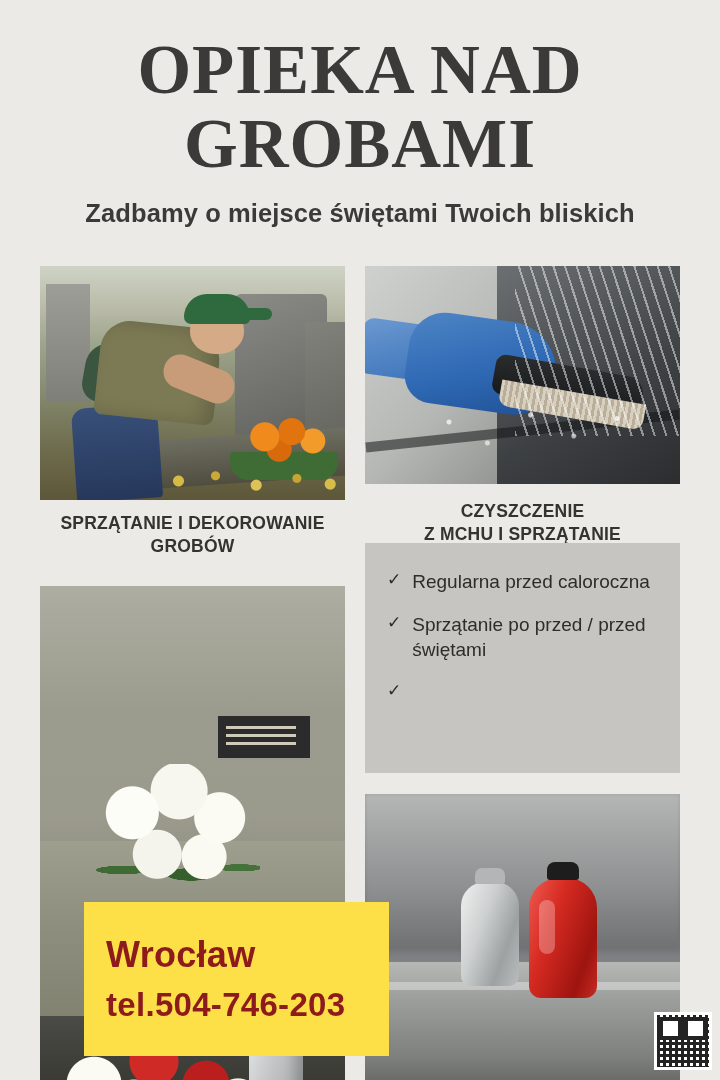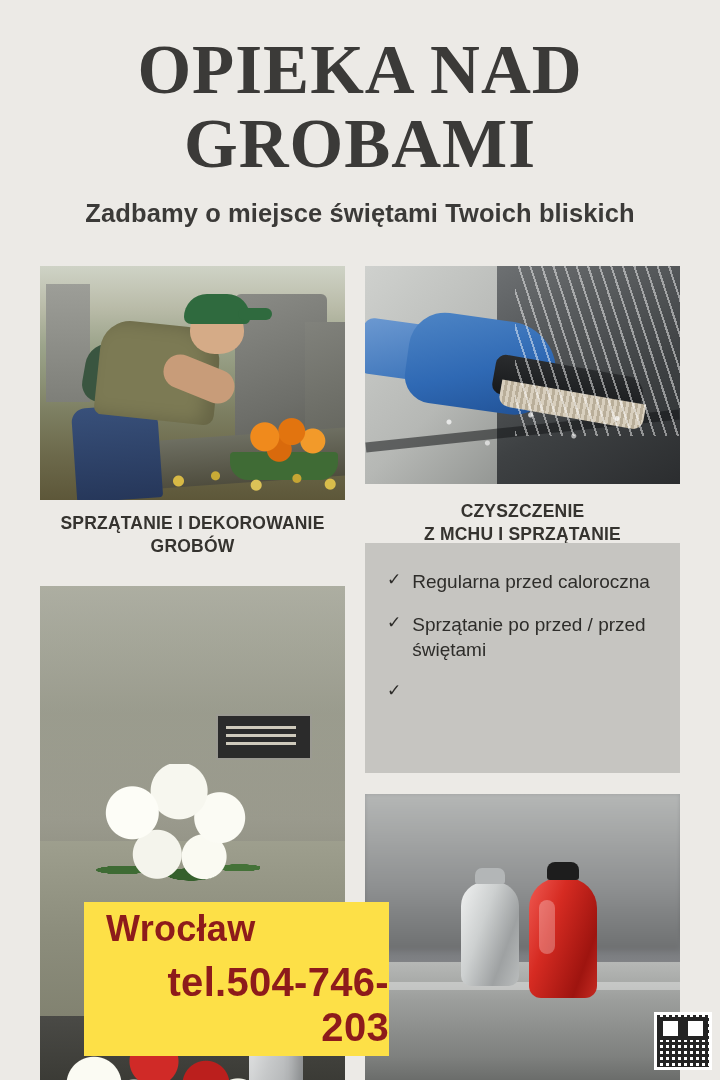--- a/index.html
+++ b/index.html
@@ -361,25 +361,24 @@
     margin-left: 44px;
   }
   .city {
     font-size: 36px;
     font-weight: bold;
     color: #8d1b1b;
     letter-spacing: .3px;
   }
   .phone {
     margin-top: 10px;
-    font-size: 40px;
+    font-size: 33px;
     font-weight: bold;
     color: #8d1b1b;
     letter-spacing: .3px;
-    text-align: right;
   }
 
   
   .qr {
     position: absolute;
     right: 8px; bottom: 10px;
     width: 58px; height: 58px;
     background: #ffffff;
     padding: 3px;
     box-sizing: border-box;

